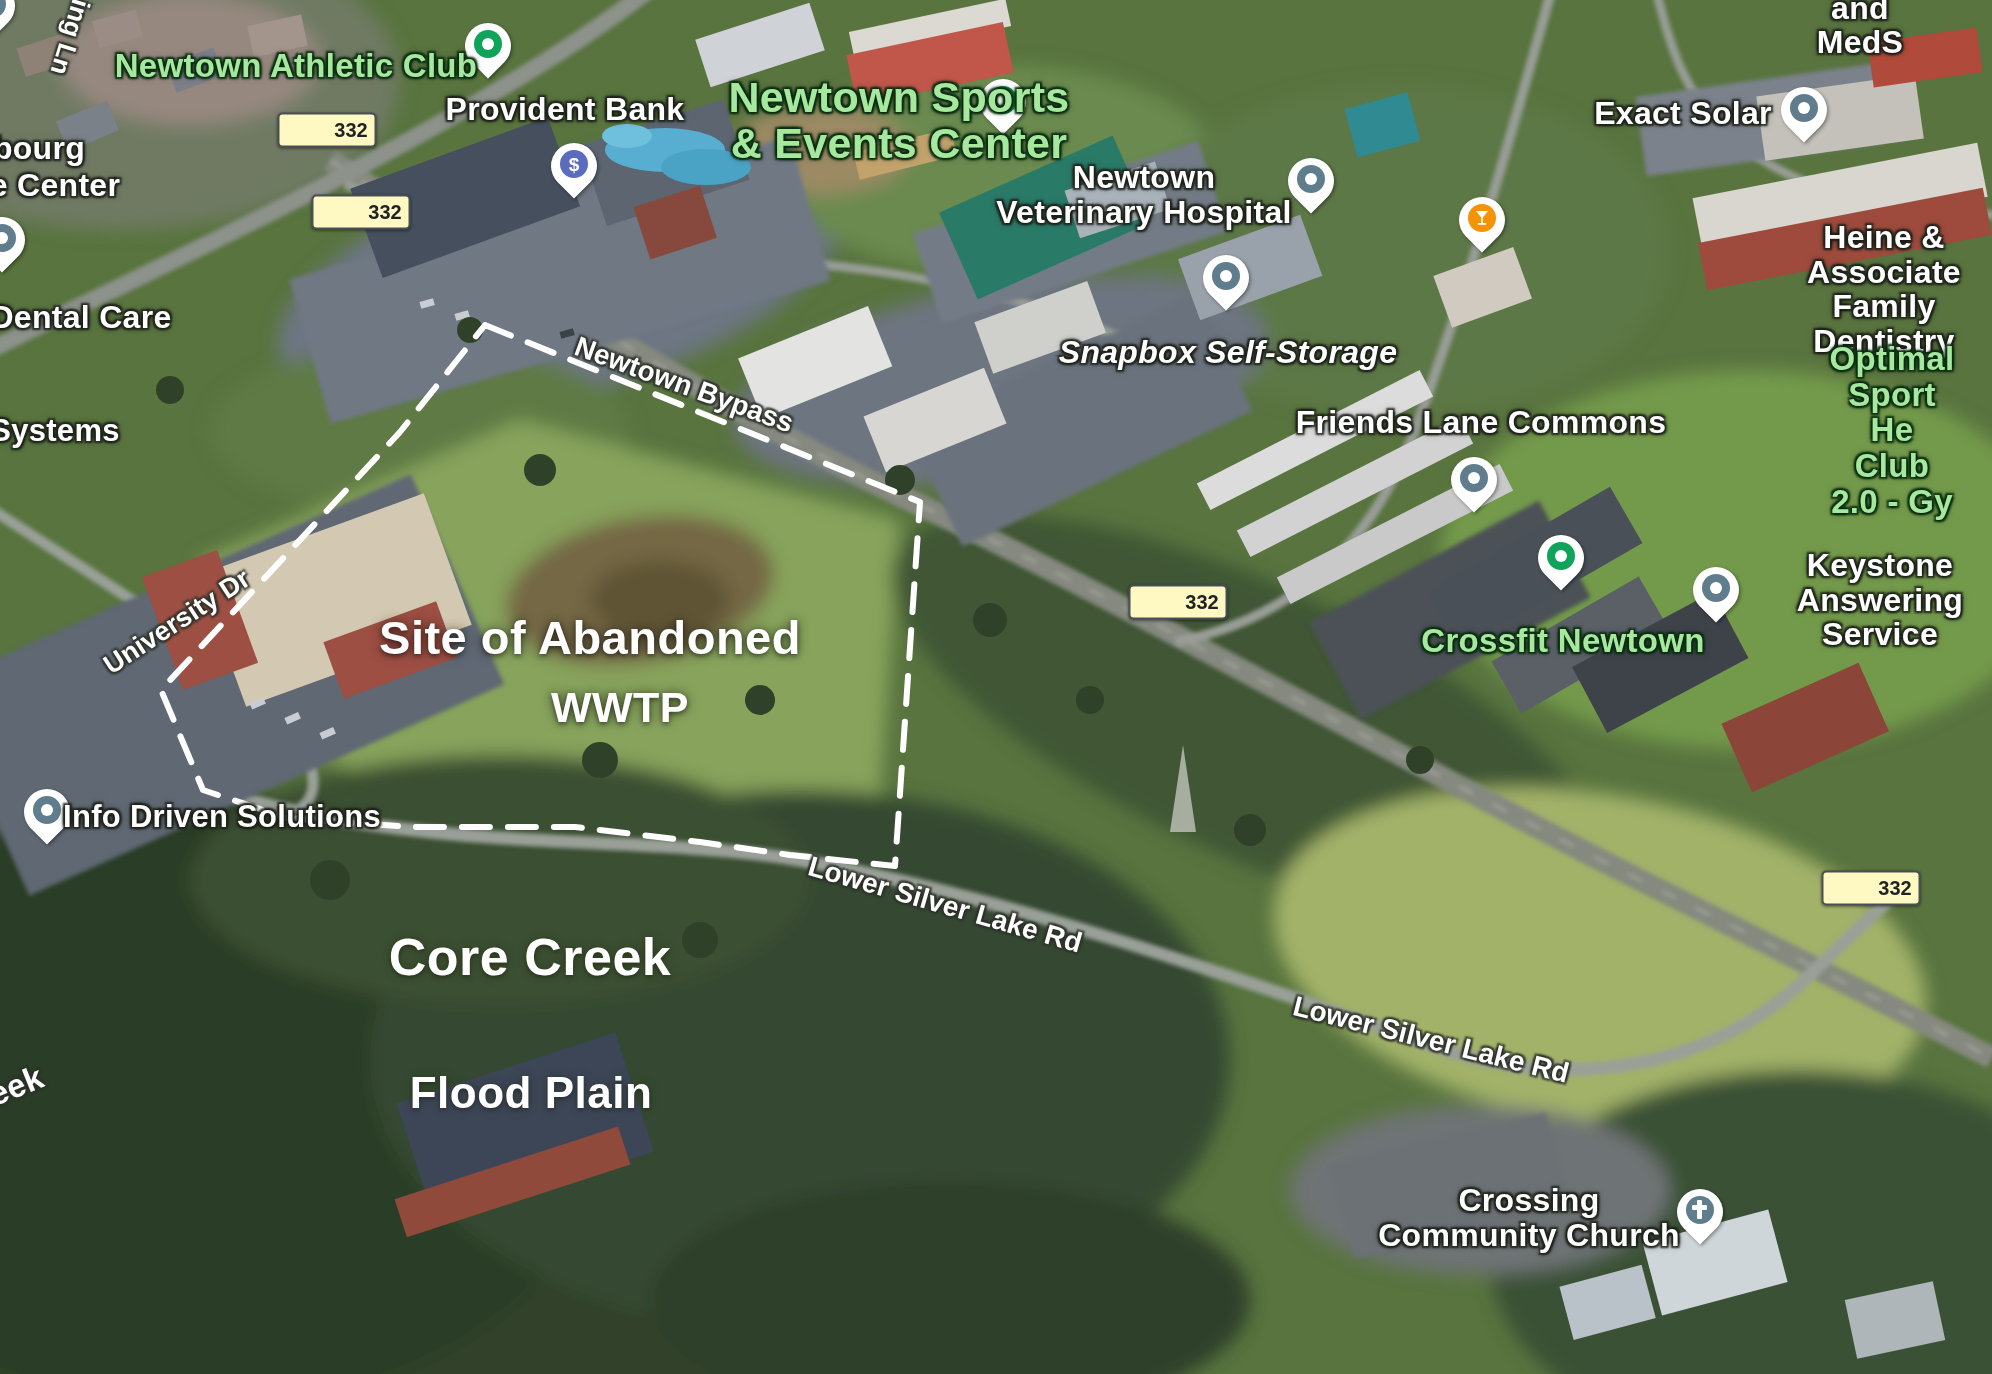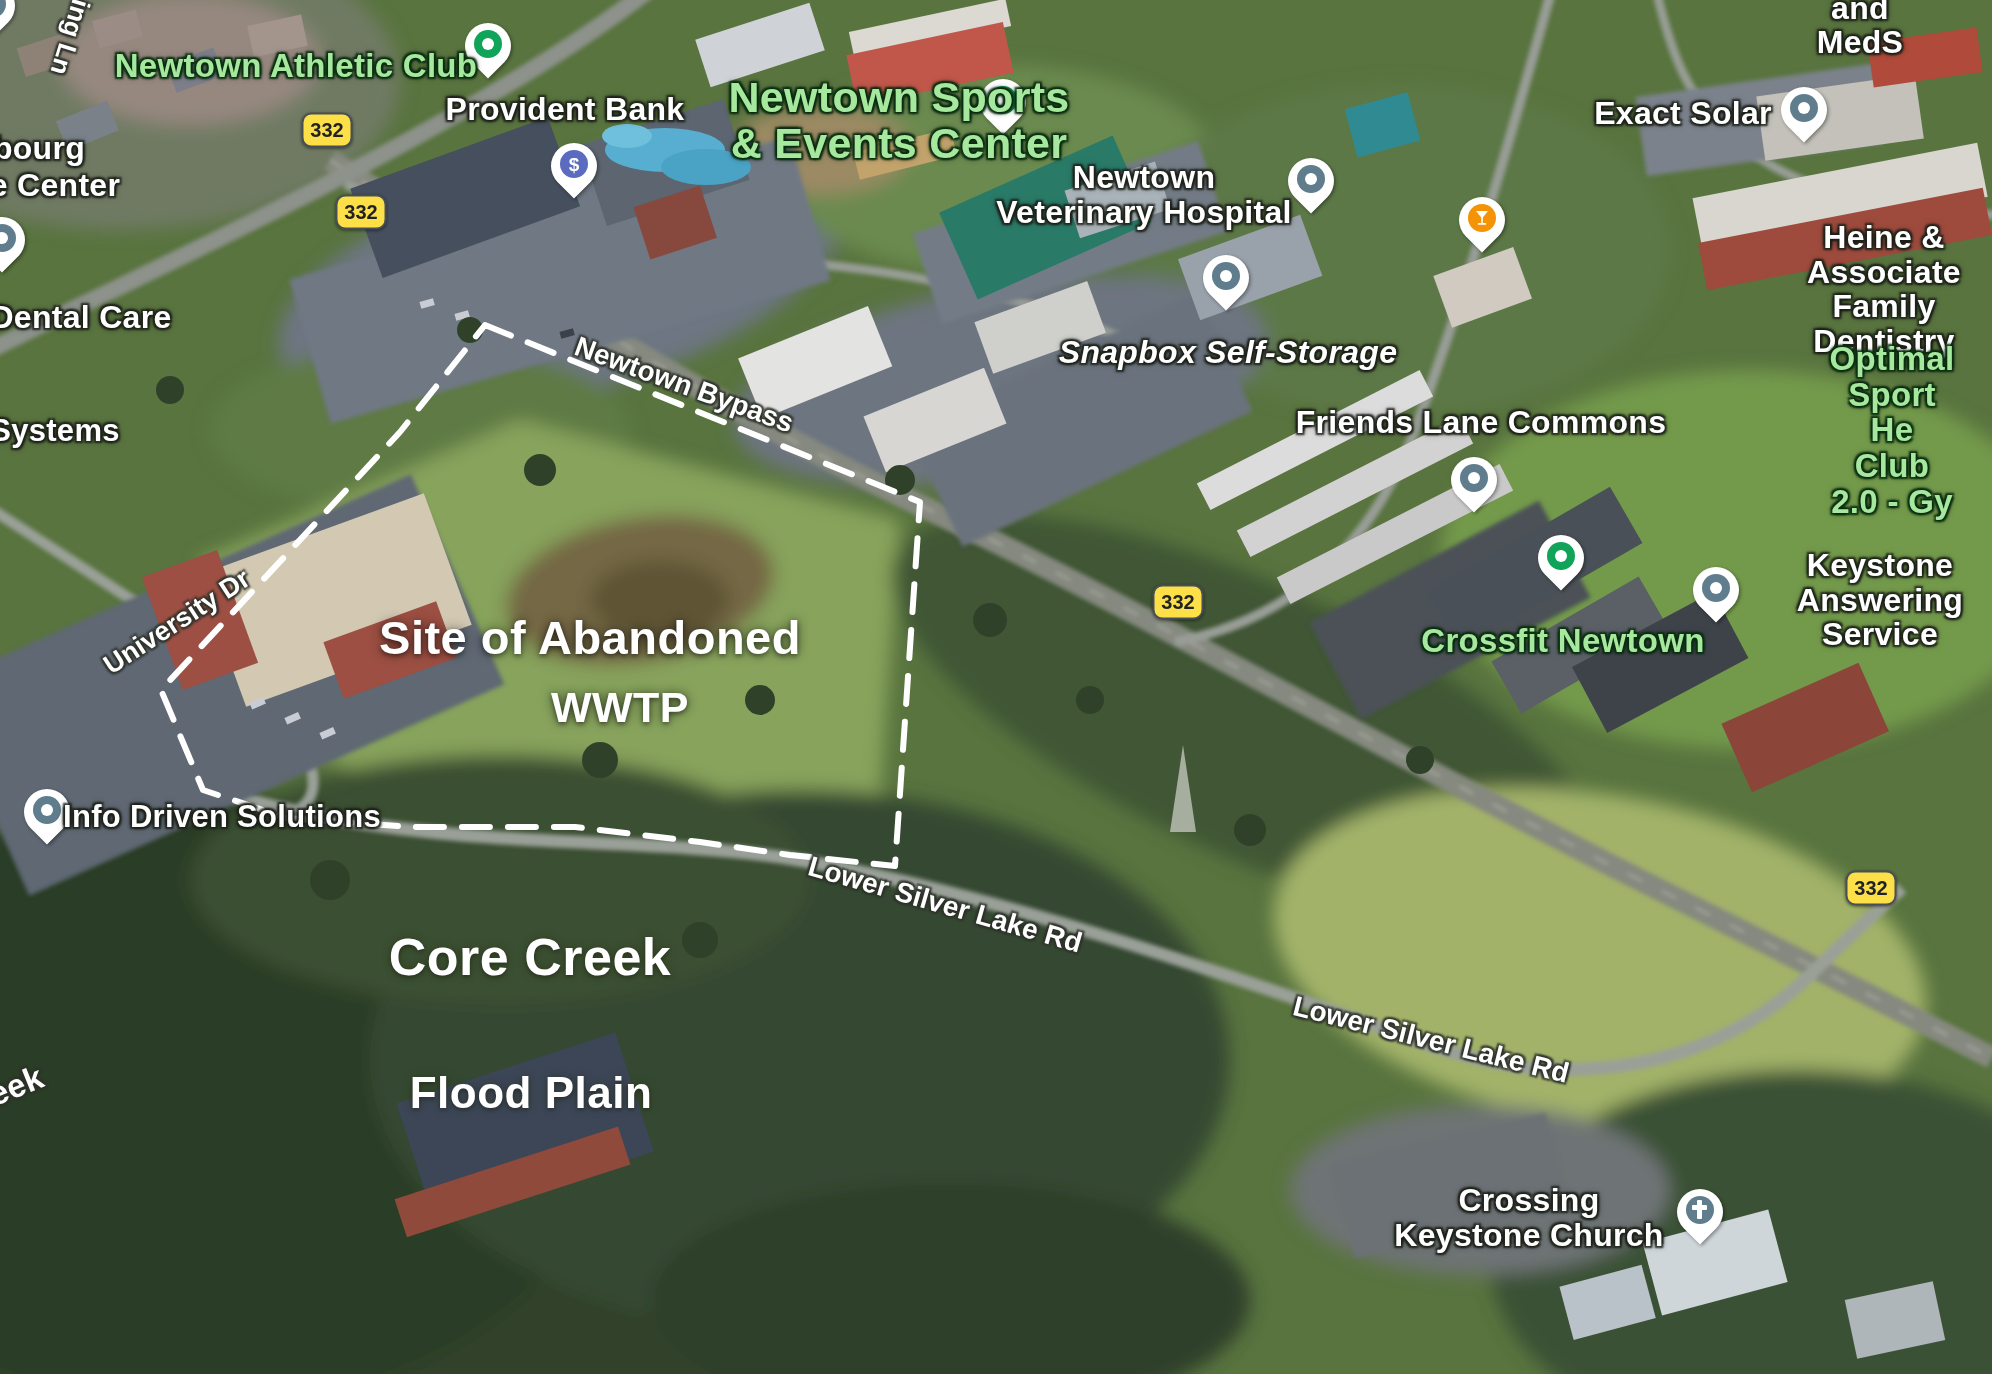--- a/index.html
+++ b/index.html
@@ -18,23 +18,23 @@
   .road-label{position:absolute;text-align:center;white-space:nowrap;color:#fff;
       text-shadow:-2px -2px 2px rgba(45,50,42,.9),2px -2px 2px rgba(45,50,42,.9),
       -2px 2px 2px rgba(45,50,42,.9),2px 2px 2px rgba(45,50,42,.9);}
   .ann{position:absolute;transform:translate(-50%,-50%);white-space:nowrap;letter-spacing:.5px;}
   .ann-white{color:#ffffff;text-shadow:0 0 12px rgba(0,0,0,.55),0 2px 5px rgba(0,0,0,.45);}
   .ann-yellow{color:#ffffff;text-shadow:0 0 10px rgba(35,40,0,.4),0 2px 4px rgba(0,0,0,.3);}
   .ann-orange{color:#eda438;text-shadow:0 0 10px rgba(60,30,0,.35),0 2px 4px rgba(0,0,0,.3);}
 
   
   .shield{position:absolute;transform:translate(-50%,-50%);width:47px;height:31px;
-      background:#fde047;border:2px solid #4a4f55;border-radius:10px;display:flex;
+      background:#fef9c3;border:2px solid #4a4f55;border-radius:5px;display:flex;
       align-items:center;justify-content:center;font-size:20px;color:#1f2125;
-      box-shadow:0 1px 3px rgba(0,0,0,.4);}
+      box-shadow:0 1px 3px rgba(0,0,0,.4);padding-left:48px;}
 
   
   .pin{position:absolute;width:0;height:0;}
   .pin .drop{position:absolute;left:-23px;top:-23px;width:46px;height:46px;background:#fff;
       border-radius:50% 50% 50% 0;transform:rotate(-45deg);transform-origin:50% 50%;
       box-shadow:0 2px 4px rgba(0,0,0,.4);}
   .pin .head{position:absolute;left:-14px;top:-16px;width:28px;height:28px;border-radius:50%;
       display:flex;align-items:center;justify-content:center;}
   .pin .hole{width:12px;height:12px;border-radius:50%;background:#fff;}
   .pin .dollar{color:#fff;font-size:19px;font-weight:bold;line-height:1;}
@@ -281,21 +281,21 @@
 Club 2.0 - Gy</div>
       <div class="label lg" style="left: 1563px; top: 629px; font-size: 33px;">Crossfit Newtown</div>
       <div class="label lw" style="left: 1880px; top: 600px; font-size: 32px;">Keystone
 Answering Service</div>
       <div class="label lw" style="left: 222px; top: 817px; font-size: 31px;">Info Driven Solutions</div>
       <div class="label lw" style="left: 81px; top: 317px; font-size: 32px;">Dental Care</div>
       <div class="label lw" style="left: 55px; top: 431px; font-size: 31px;">Systems</div>
       <div class="label lw" style="left: 39px; top: 148px; font-size: 32px;">bourg</div>
       <div class="label lw" style="left: 55px; top: 185px; font-size: 32px;">e Center</div>
       <div class="label lw" style="left: 1529px; top: 1218px; font-size: 32px;">Crossing
-Keystone Church</div>
+Community Church</div>
       <div class="road-label" style="left: 684px; top: 385px; font-size: 28px; transform: translate(-50%, -50%) rotate(20deg);">Newtown Bypass</div>
       <div class="road-label" style="left: 177px; top: 622px; font-size: 27px; transform: translate(-50%, -50%) rotate(-33deg);">University Dr</div>
       <div class="road-label" style="left: 945px; top: 905px; font-size: 28px; transform: translate(-50%, -50%) rotate(16deg);">Lower Silver Lake Rd</div>
       <div class="road-label" style="left: 1431px; top: 1040px; font-size: 28px; transform: translate(-50%, -50%) rotate(14deg);">Lower Silver Lake Rd</div>
       <div class="road-label" style="left: 70px; top: 37px; font-size: 26px; transform: translate(-50%, -50%) rotate(107deg);">ing Ln</div>
       <div class="road-label" style="left: 16px; top: 1086px; font-size: 33px; transform: translate(-50%, -50%) rotate(-22deg);">eek</div>
       <div class="ann ann-white" style="left: 590px; top: 637px; font-size: 47px;">Site of Abandoned</div>
       <div class="ann ann-white" style="left: 620px; top: 707px; font-size: 43px;">WWTP</div>
       <div class="ann ann-yellow" style="left: 530px; top: 957px; font-size: 52px;">Core Creek</div>
       <div class="ann ann-yellow" style="left: 531px; top: 1093px; font-size: 44px;">Flood Plain</div>

